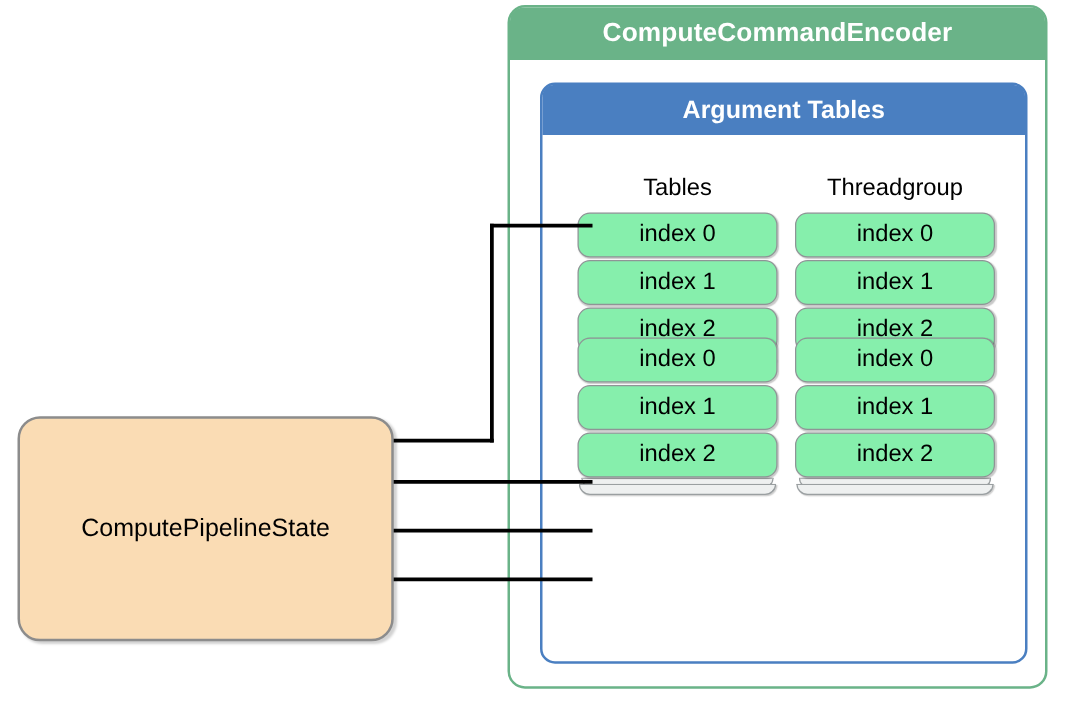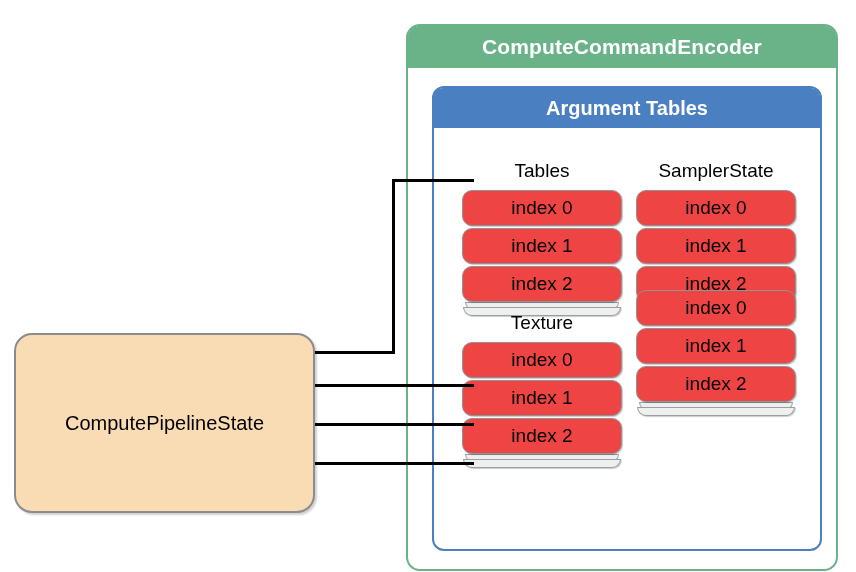--- a/index.html
+++ b/index.html
@@ -17,21 +17,21 @@
     width: 856px;
     height: 572px;
     background: #ffffff;
     overflow: hidden;
   }
 
   
   .encoder-box {
     position: absolute;
     left: 406px;
-    top: 24px;
+    top: 4px;
     width: 432px;
     height: 547px;
     border: 2px solid #6ab388;
     border-radius: 14px;
     box-sizing: border-box;
     background: #ffffff;
   }
   .encoder-header {
     position: absolute;
     left: 0;
@@ -112,21 +112,21 @@
   }
 
   .stack {
     position: relative;
   }
   .index-cell {
     position: relative;
     height: 36px;
     border: 1px solid #8f9496;
     border-radius: 10px;
-    background: #ef4444;
+    background: #86efac;
     box-sizing: border-box;
     display: flex;
     align-items: center;
     justify-content: center;
     font-size: 19px;
     color: #000000;
     margin-bottom: 2px;
     box-shadow: 1px 1px 1px rgba(0,0,0,0.22);
     z-index: 3;
   }
@@ -213,31 +213,30 @@
           <div class="col-title">Tables</div>
           <div class="stack">
             <div class="index-cell">index 0</div>
             <div class="index-cell">index 1</div>
             <div class="index-cell">index 2</div>
             <div class="deck"></div>
           </div>
         </div>
 
         <div class="table-col col-c1 row-r0">
-          <div class="col-title">SamplerState</div>
+          <div class="col-title">Threadgroup</div>
           <div class="stack">
             <div class="index-cell">index 0</div>
             <div class="index-cell">index 1</div>
             <div class="index-cell">index 2</div>
             <div class="deck"></div>
           </div>
         </div>
 
         <div class="table-col col-c0 row-r1">
-          <div class="col-title">Texture</div>
           <div class="stack">
             <div class="index-cell">index 0</div>
             <div class="index-cell">index 1</div>
             <div class="index-cell">index 2</div>
             <div class="deck"></div>
           </div>
         </div>
 
         <div class="table-col col-c1 row-r1">
           <div class="stack">

